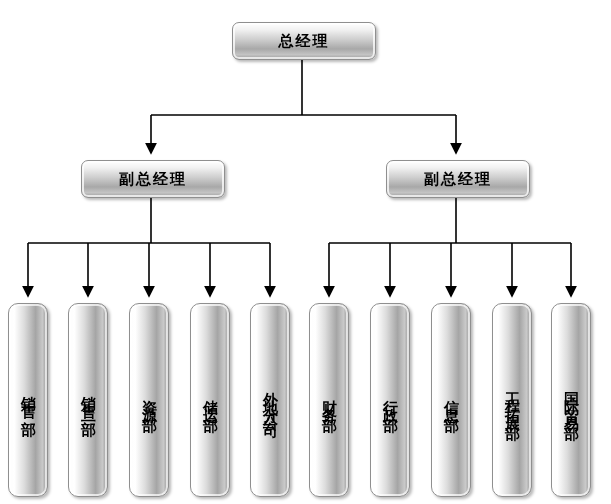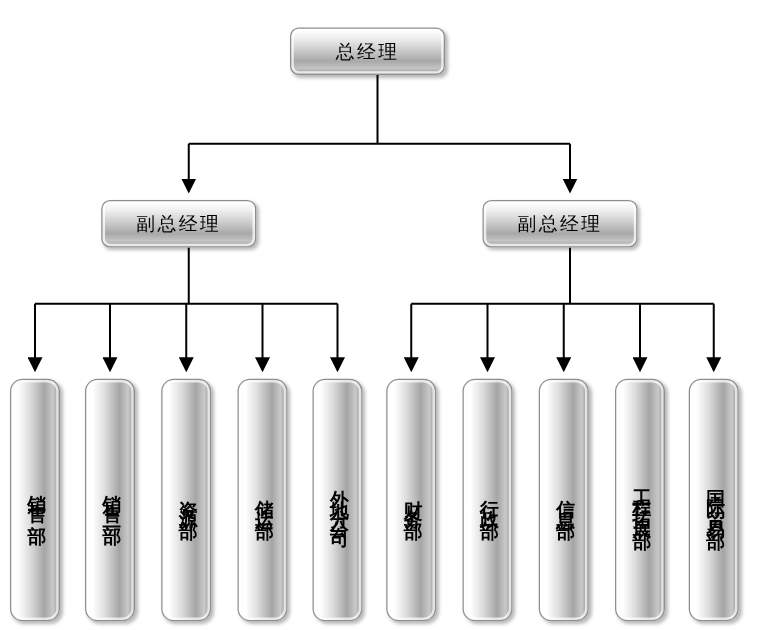--- a/index.html
+++ b/index.html
@@ -18,28 +18,28 @@
   #connectors {
     position: absolute;
     left: 0;
     top: 0;
     width: 611px;
     height: 504px;
     pointer-events: none;
   }
   .box-h {
     position: absolute;
-    width: 124px;
+    width: 144px;
     height: 38px;
     box-sizing: border-box;
     display: flex;
     align-items: center;
     justify-content: center;
     font-size: 15px;
-    font-weight: normal;
+    font-weight: bold;
     color: #000000;
     letter-spacing: 2px;
     background: linear-gradient(180deg, #ffffff 0%, #f2f2f2 18%, #cfcfcf 45%, #a8a8a8 72%, #c4c4c4 88%, #9a9a9a 100%);
     border: 1px solid #8f8f8f;
     border-radius: 7px;
     box-shadow: inset 0 0 0 2px rgba(255,255,255,0.75), 2px 2px 3px rgba(0,0,0,0.28);
   }
   .box-v {
     position: absolute;
     width: 40px;

